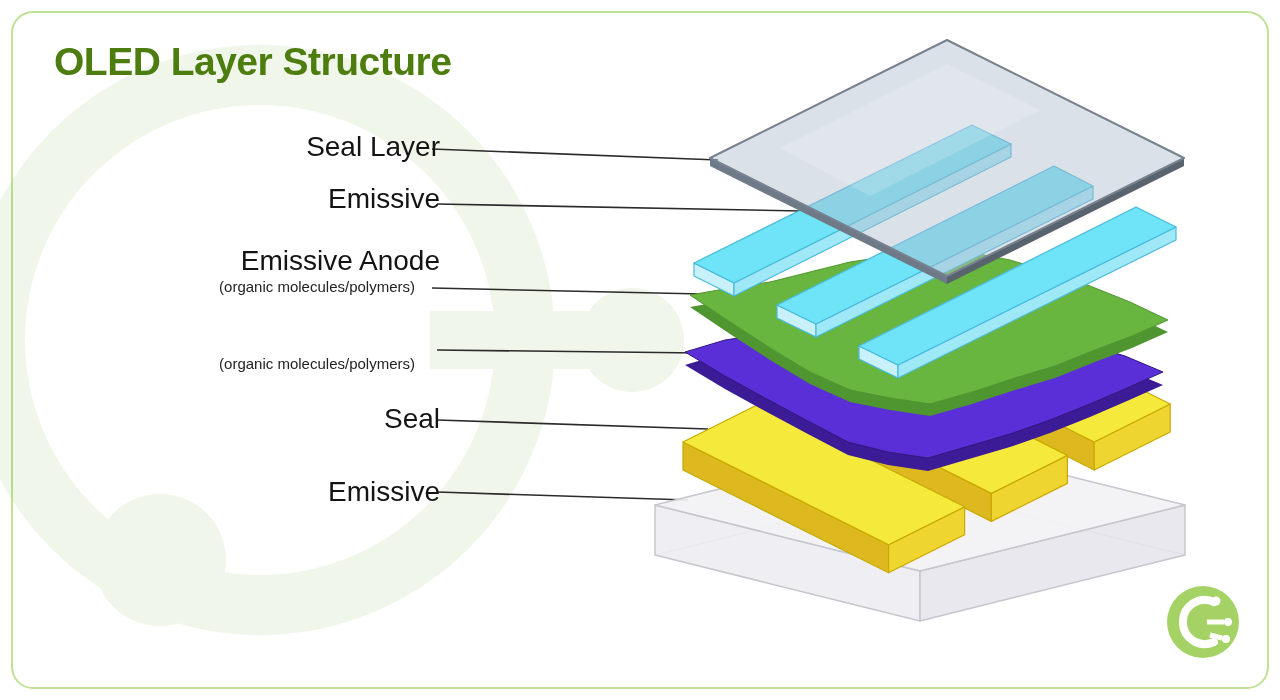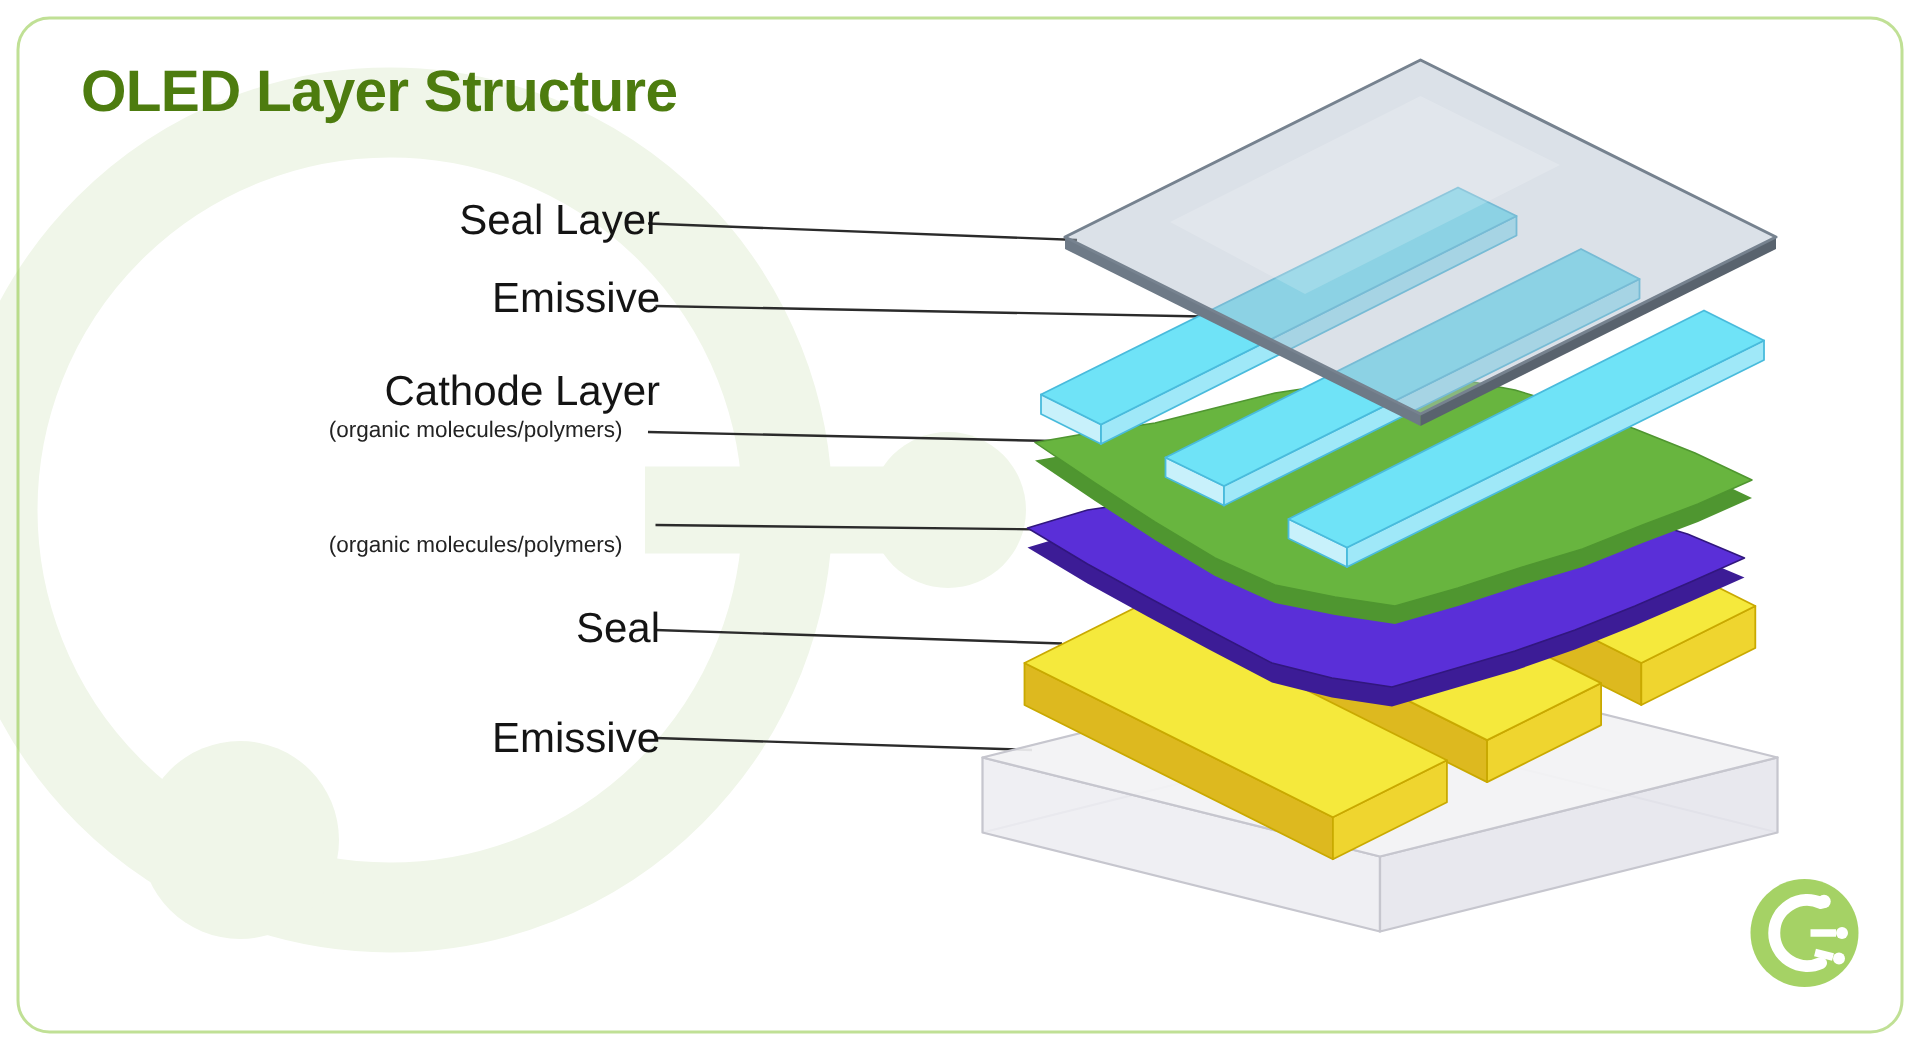--- a/index.html
+++ b/index.html
@@ -107,19 +107,19 @@
       <circle cx="1226" cy="639" r="4" fill="#ffffff"></circle>
     </g>
   </svg>
 
   <div class="frame"></div>
 
   <h1 class="page-title">OLED Layer Structure</h1>
 
   <div class="layer-label" style="top:132px">Seal Layer</div>
   <div class="layer-label" style="top:184px">Emissive</div>
-  <div class="layer-label" style="top:246px">Cathode Layer</div>
+  <div class="layer-label" style="top:246px">Emissive Anode</div>
   <div class="layer-sub" style="top:278px">(organic molecules/polymers)</div>
   <div class="layer-sub" style="top:355px">(organic molecules/polymers)</div>
   <div class="layer-label" style="top:404px">Seal</div>
   <div class="layer-label" style="top:477px">Emissive</div>
 
 </div>
 
 </body></html>

